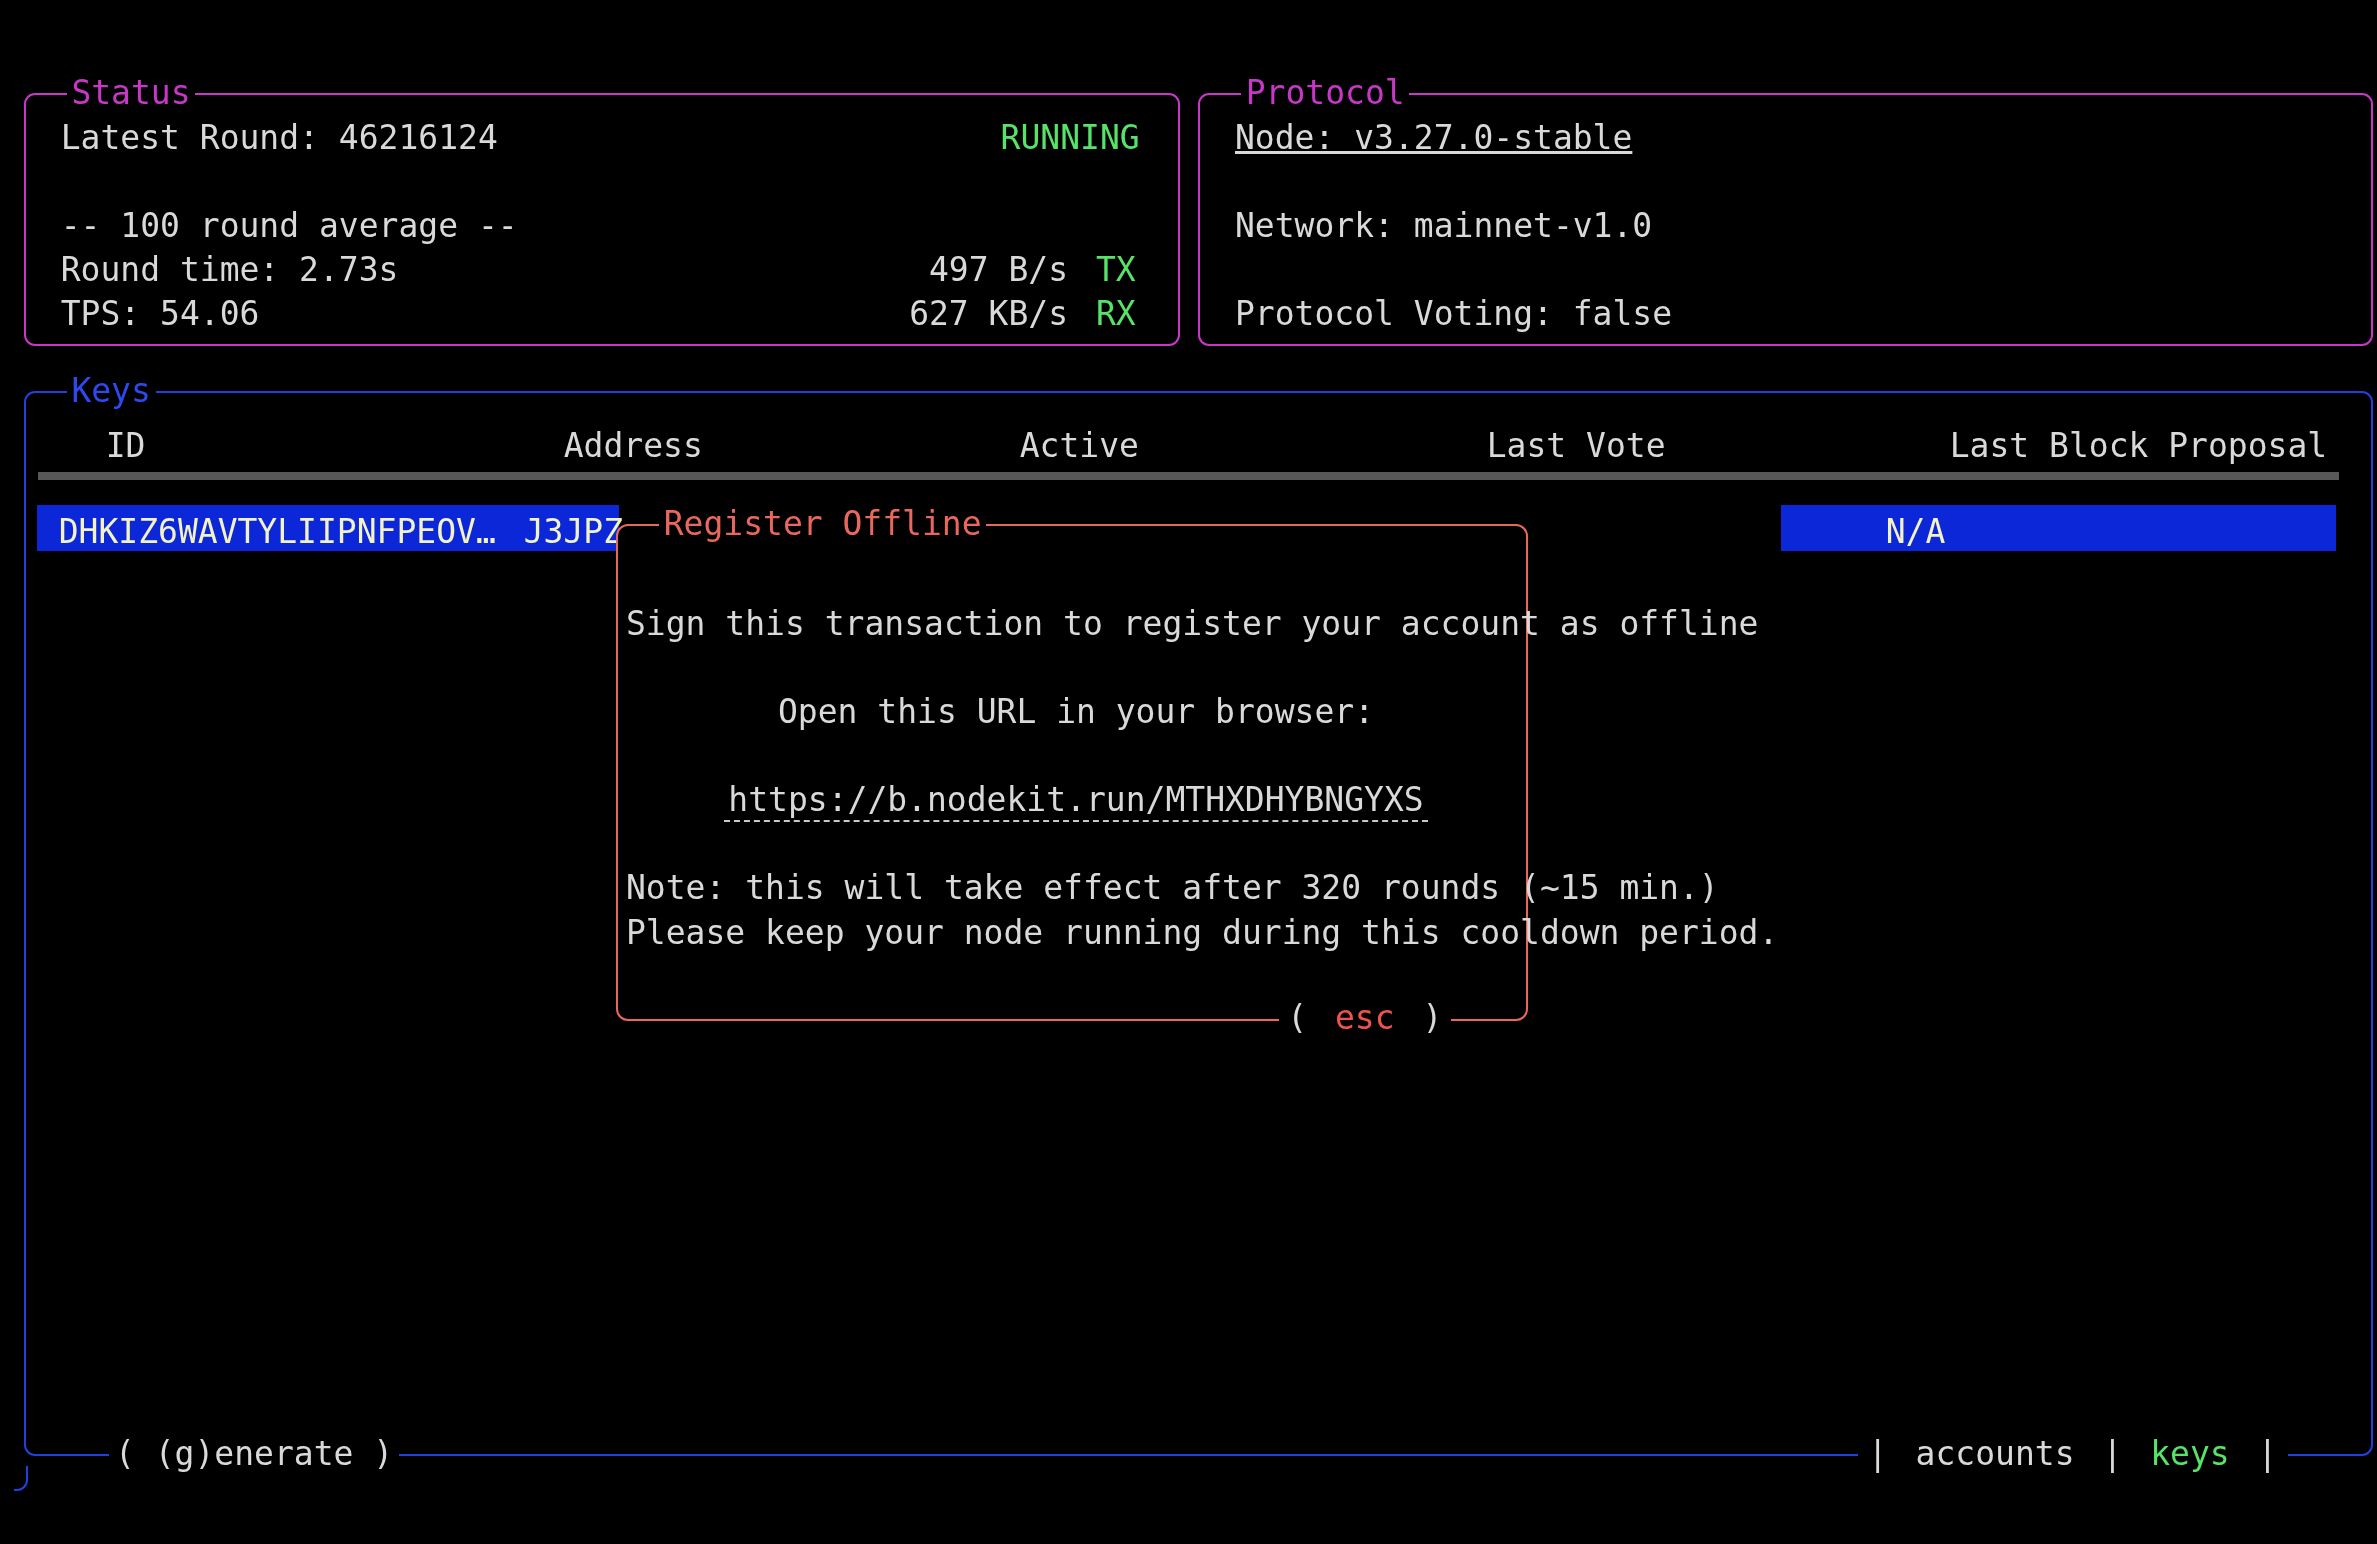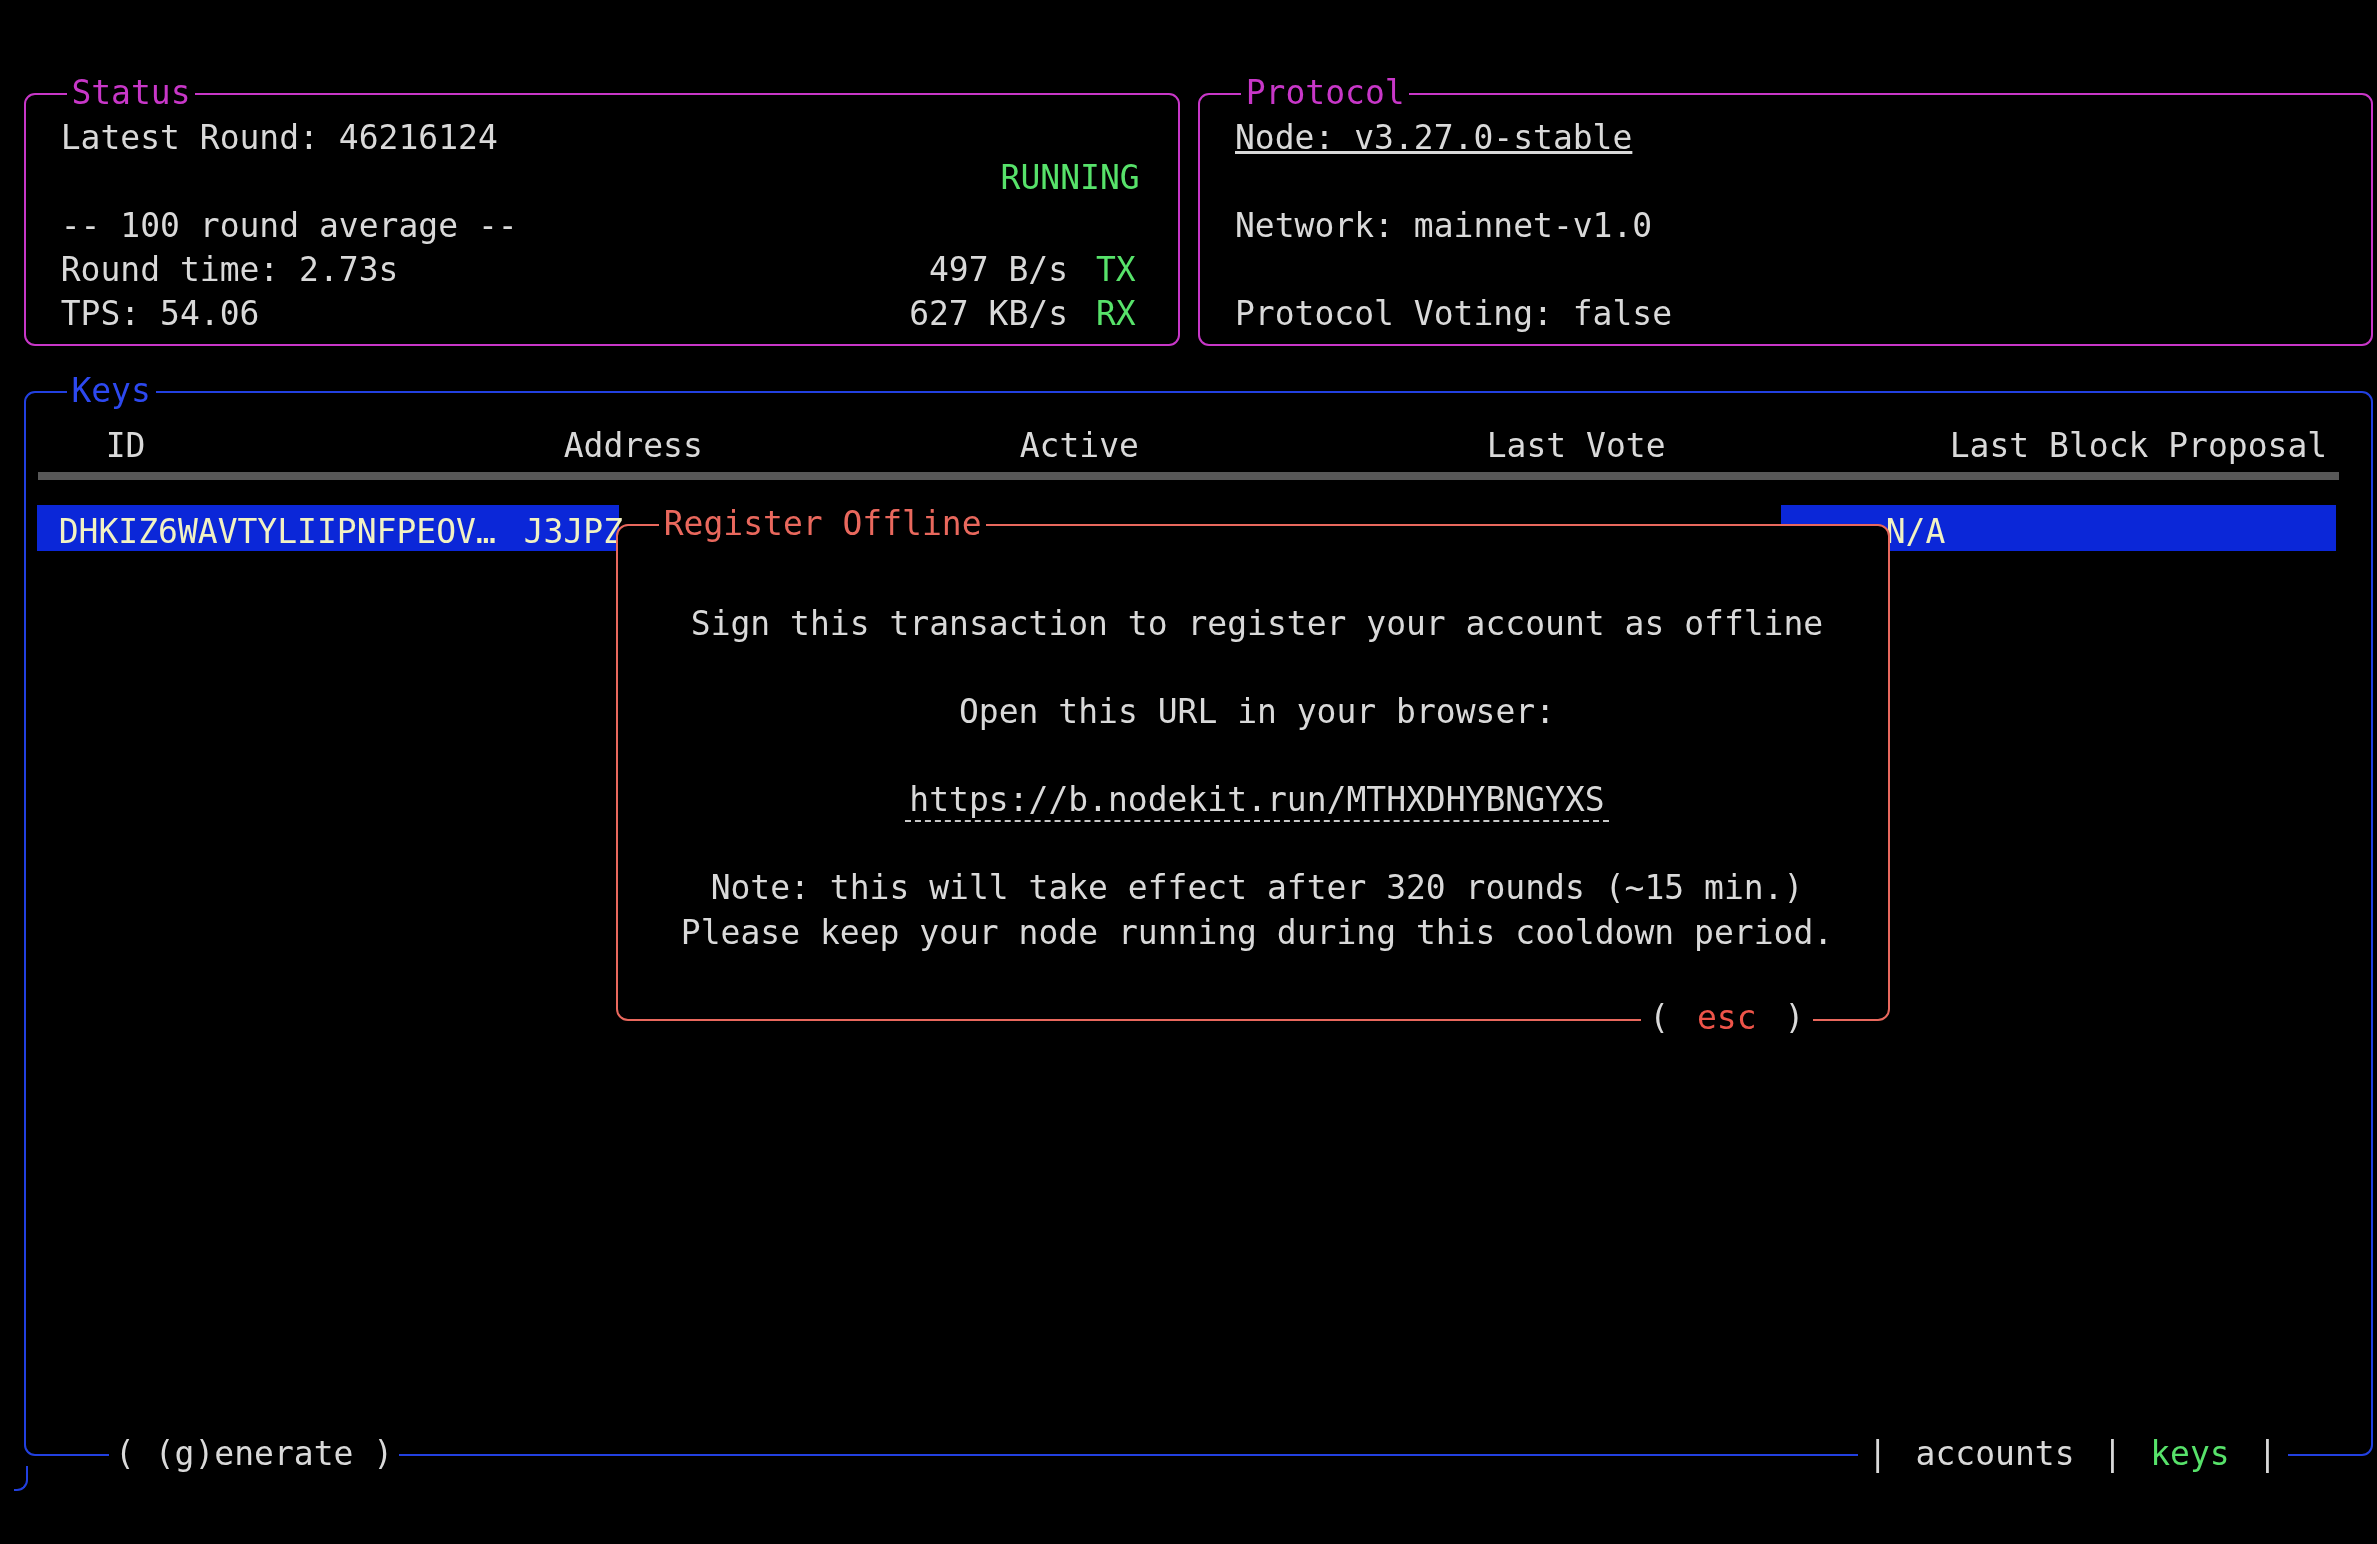--- a/index.html
+++ b/index.html
@@ -43,34 +43,34 @@
     padding:0 4.7px;
     white-space:pre;
   }
   .status-panel{left:15.7px;top:85px;width:1156px;height:253px;border-color:var(--magenta);}
   .protocol-panel{left:1190px;top:85px;width:1175px;height:253px;border-color:var(--magenta);}
   .keys-panel{left:15.7px;top:383px;width:2349px;height:1065px;border-color:var(--blue);}
   .status-panel .panel-title,.protocol-panel .panel-title{color:var(--magenta);left:41px;}
   .keys-panel .panel-title{color:var(--blue-bright);left:41px;}
   .line{position:absolute;white-space:pre;}
   .r{text-align:right;right:34px;}
-  .green{color:var(--green);margin-top:40px;}
+  .green{color:var(--green);}
   .header-cell{position:absolute;white-space:pre;color:var(--text);margin-left:47px;}
   .separator{
     position:absolute;left:12.6px;top:79px;width:2301px;height:3.1px;
     background:var(--separator);
   }
   .hl-seg{
     position:absolute;top:112px;height:46px;
     background:var(--row-highlight);
     color:var(--pale-yellow);
   }
   .hl-seg .cell{position:absolute;top:0.8px;white-space:pre;}
   .modal{
-    position:absolute;left:608px;top:516px;width:1274px;height:497px;
+    position:absolute;left:608px;top:516px;width:912px;height:497px;
     border:2.4px solid var(--salmon);
     border-radius:12px;
     background:var(--background);
     text-align:center;
   }
   .modal-title{
     position:absolute;top:-23.6px;left:41px;
     color:var(--salmon);
     background:var(--background);
     padding:0 4.7px;

